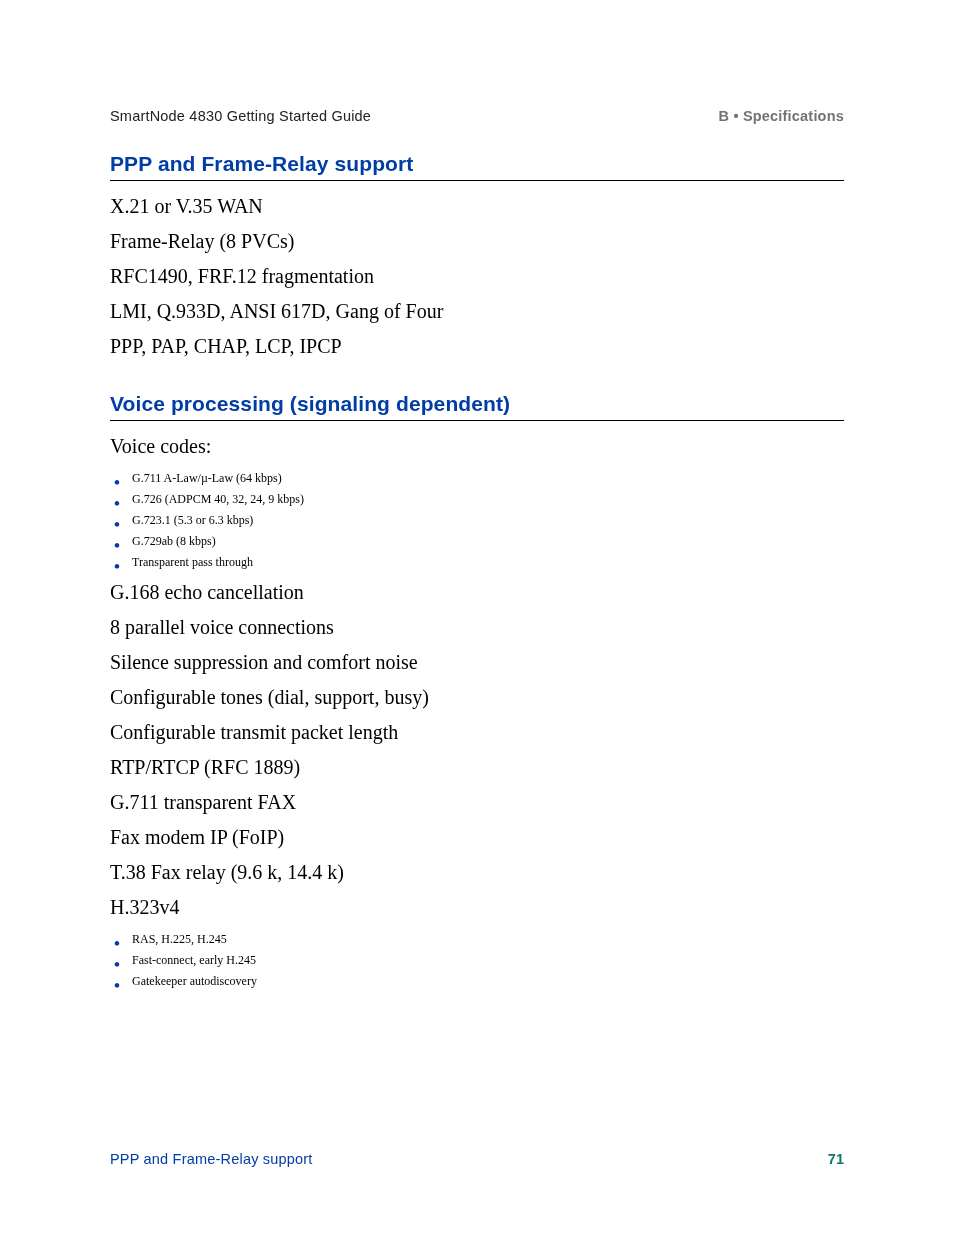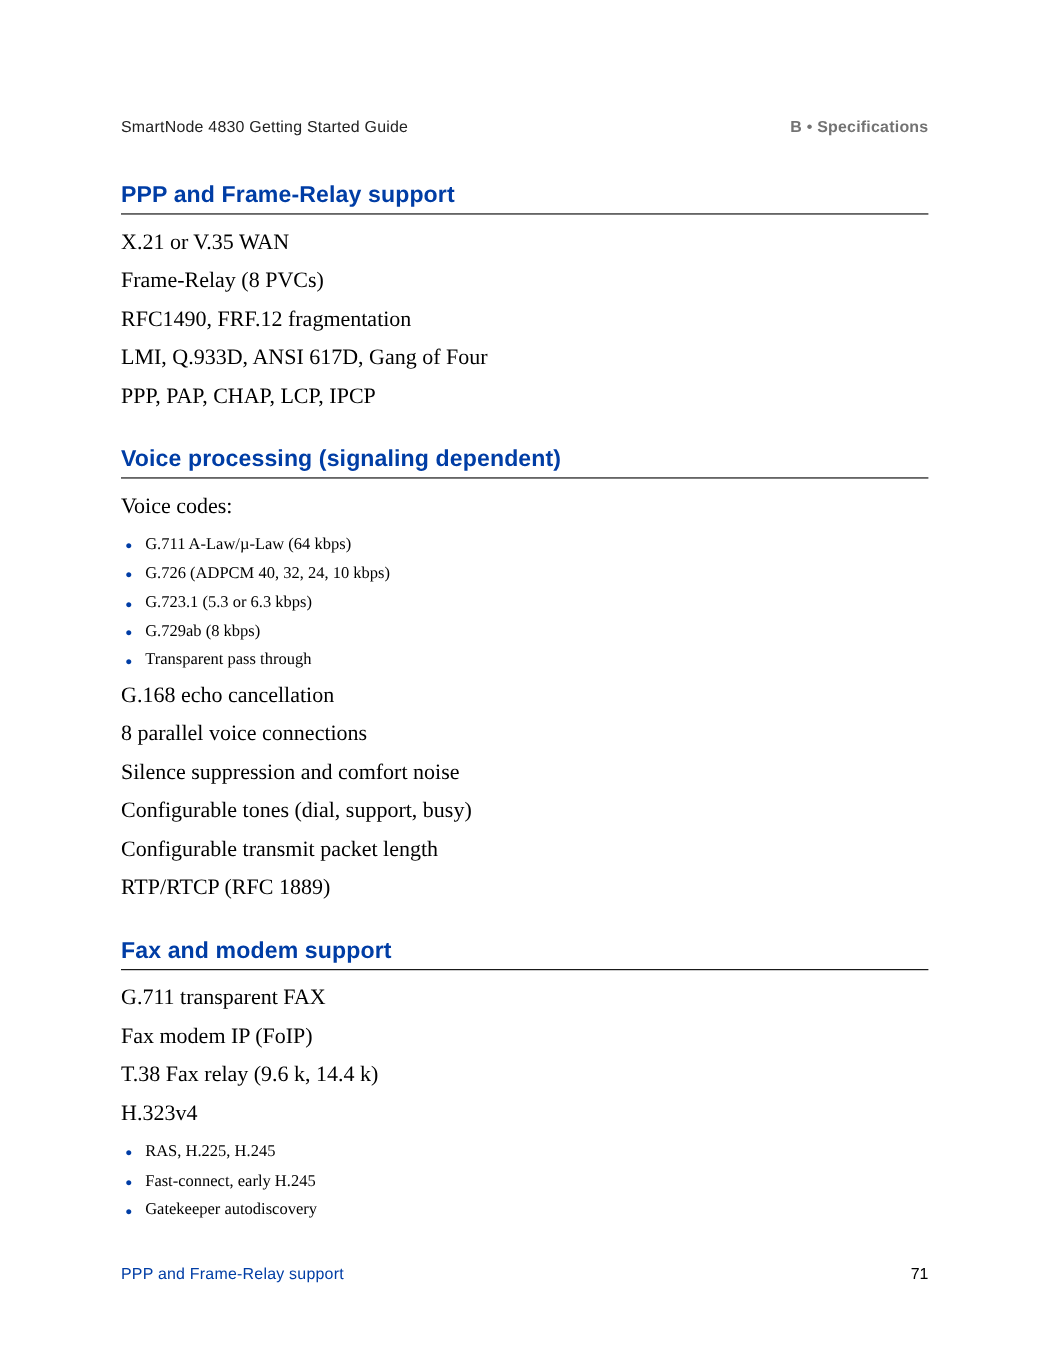--- a/index.html
+++ b/index.html
@@ -14,21 +14,21 @@
     height: 1235px;
     box-sizing: border-box;
     padding: 108px 110px 60px 110px;
     position: relative;
   }
   .header {
     display: flex;
     justify-content: space-between;
     font-family: "Arial Narrow", Arial, sans-serif;
     font-size: 14.5px;
-    margin-bottom: 42px;
+    margin-bottom: 28px;
   }
   .header-left {
     color: #222;
     letter-spacing: 0.2px;
   }
   .header-right {
     color: #737373;
     font-weight: bold;
     letter-spacing: 0.2px;
   }
@@ -50,21 +50,21 @@
     font-size: 20px;
     line-height: 1.75;
     margin: 0;
   }
   ul.bullets {
     list-style: none;
     padding: 0;
     margin: 4px 0 2px 0;
   }
   ul.bullets li {
-    font-size: 15px;
+    font-size: 12px;
     line-height: 1.75;
     padding-left: 22px;
     position: relative;
   }
   ul.bullets li::before {
     content: "•";
     position: absolute;
     left: 4px;
     top: 0;
     color: #003da5;
@@ -79,22 +79,22 @@
     display: flex;
     justify-content: space-between;
     font-family: "Arial Narrow", Arial, sans-serif;
     font-size: 14.5px;
   }
   .footer-left {
     color: #003da5;
     letter-spacing: 0.2px;
   }
   .footer-right {
-    color: #000000;
-    font-weight: normal;
+    color: #0f766e;
+    font-weight: bold;
   }
 </style>
 </head>
 <body>
 
 <div class="page">
 
   <div class="header">
     <span class="header-left">SmartNode 4830 Getting Started Guide</span>
     <span class="header-right">B • Specifications</span>
@@ -104,33 +104,32 @@
   <p class="body-line">X.21 or V.35 WAN</p>
   <p class="body-line">Frame-Relay (8 PVCs)</p>
   <p class="body-line">RFC1490, FRF.12 fragmentation</p>
   <p class="body-line">LMI, Q.933D, ANSI 617D, Gang of Four</p>
   <p class="body-line">PPP, PAP, CHAP, LCP, IPCP</p>
 
   <h2 class="section-heading">Voice processing (signaling dependent)</h2>
   <p class="body-line">Voice codes:</p>
   <ul class="bullets">
     <li>G.711 A-Law/µ-Law (64 kbps)</li>
-    <li>G.726 (ADPCM 40, 32, 24, 10 kbps)</li>
+    <li>G.726 (ADPCM 40, 32, 24, 9 kbps)</li>
     <li>G.723.1 (5.3 or 6.3 kbps)</li>
     <li>G.729ab (8 kbps)</li>
     <li>Transparent pass through</li>
   </ul>
   <p class="body-line">G.168 echo cancellation</p>
   <p class="body-line">8 parallel voice connections</p>
   <p class="body-line">Silence suppression and comfort noise</p>
   <p class="body-line">Configurable tones (dial, support, busy)</p>
   <p class="body-line">Configurable transmit packet length</p>
   <p class="body-line">RTP/RTCP (RFC 1889)</p>
 
-  <h2 class="section-heading">Fax and modem support</h2>
   <p class="body-line">G.711 transparent FAX</p>
   <p class="body-line">Fax modem IP (FoIP)</p>
   <p class="body-line">T.38 Fax relay (9.6 k, 14.4 k)</p>
 
   <p class="body-line">H.323v4</p>
   <ul class="bullets">
     <li>RAS, H.225, H.245</li>
     <li>Fast-connect, early H.245</li>
     <li>Gatekeeper autodiscovery</li>
   </ul>

